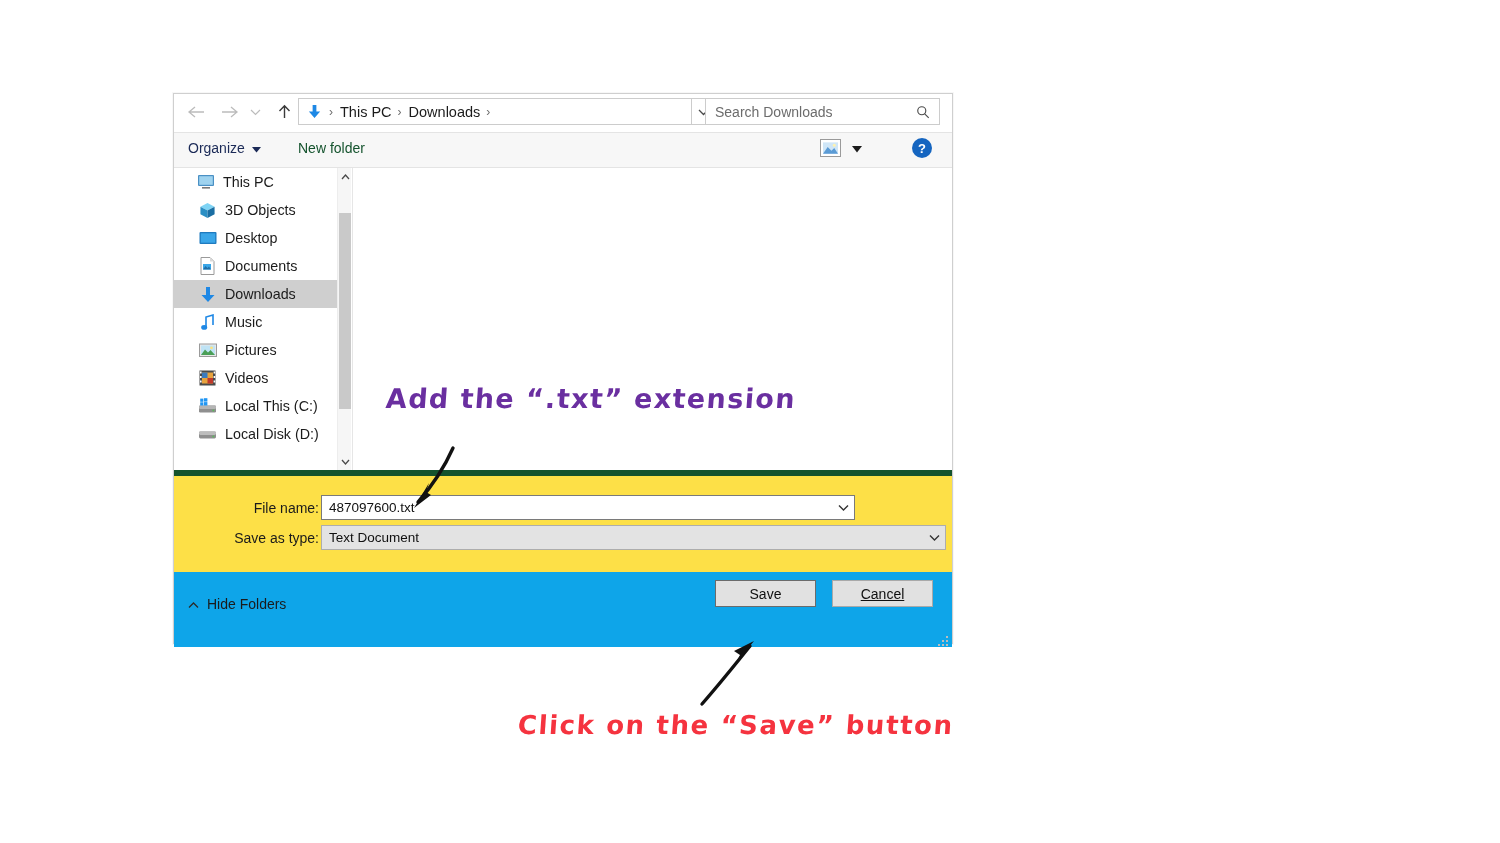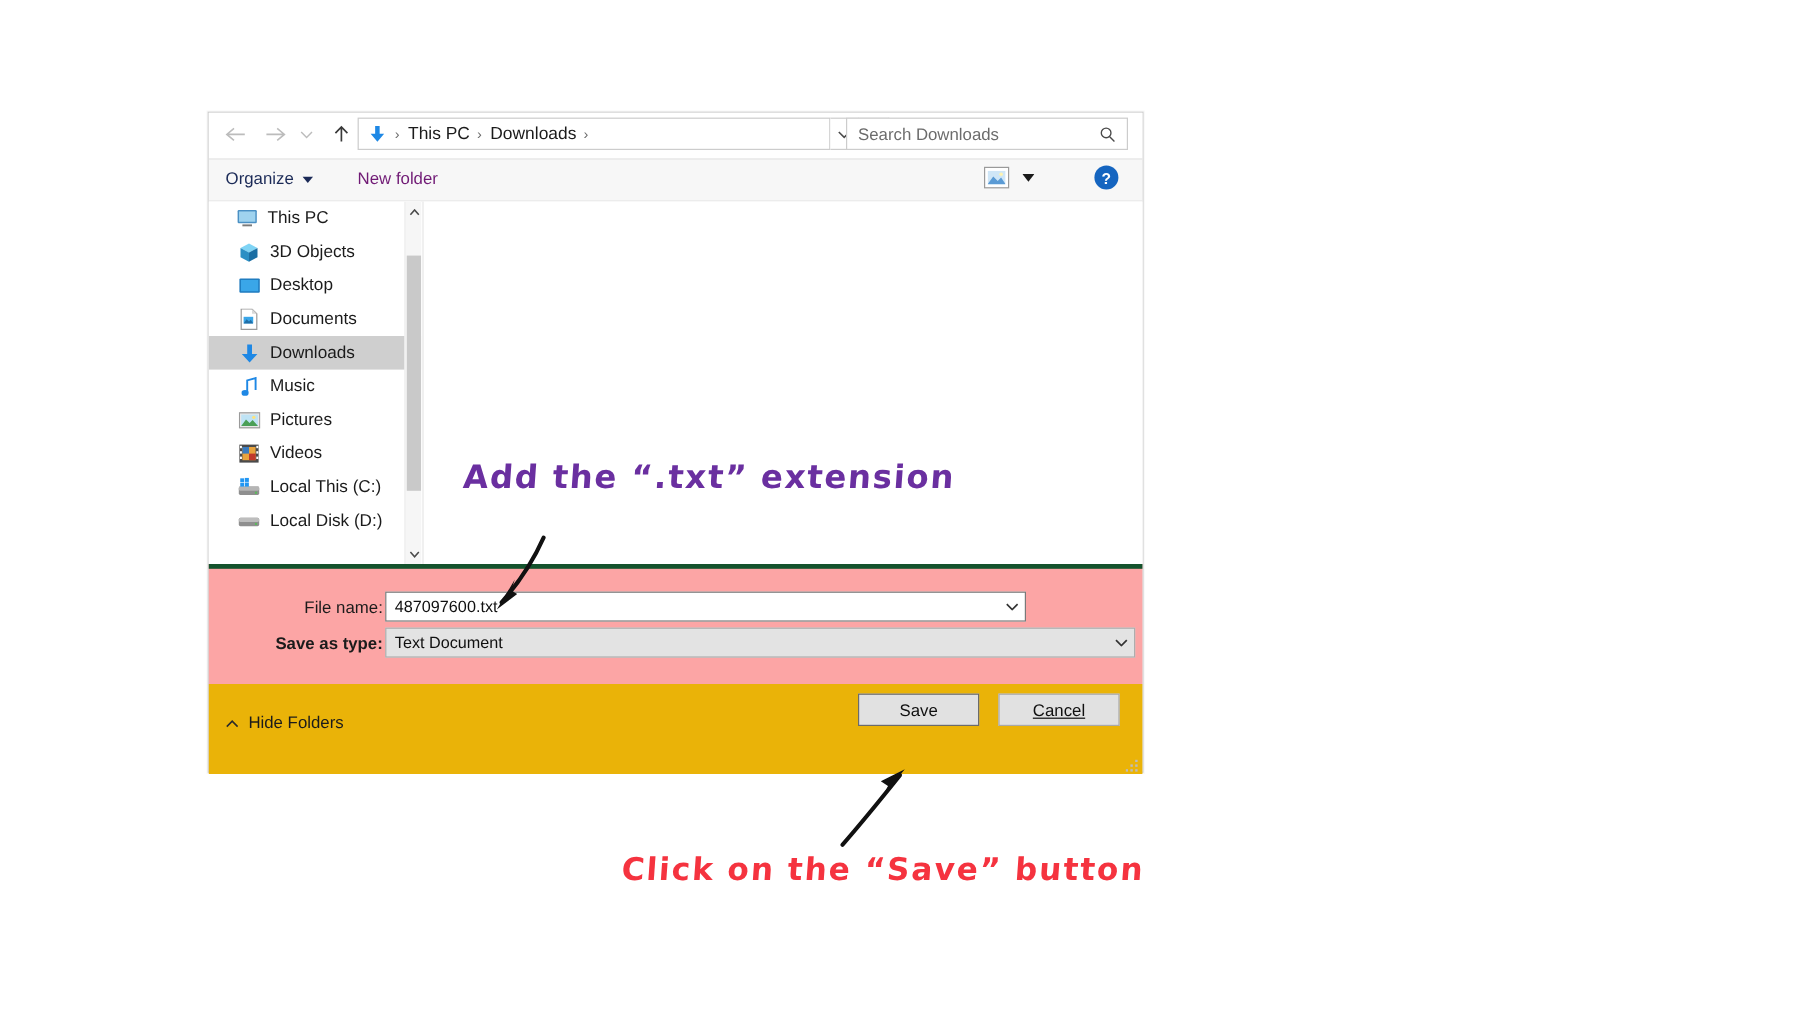--- a/index.html
+++ b/index.html
@@ -78,21 +78,21 @@
   
   .cmdbar{
     position:relative;height:34px;background:#f7f7f7;
     border-top:1px solid #e4e4e4;border-bottom:1px solid #e4e4e4;text-align:center;
   }
   .cmd-organize{
     position:absolute;left:14px;top:7px;font-size:14px;color:#1b2a57;
     display:flex;align-items:center;gap:7px;
   }
   .cmd-newfolder{
-    position:absolute;left:124px;top:7px;font-size:14px;color:#701a75;
+    position:absolute;left:124px;top:7px;font-size:14px;color:#14532d;
   }
   .cmd-view{
     position:absolute;right:90px;top:6px;display:flex;align-items:center;gap:11px;
   }
   .view-thumb{
     width:19px;height:16px;border:1px solid #9a9a9a;background:#fff;
     display:flex;align-items:center;justify-content:center;
   }
   .cmd-help{
     position:absolute;right:20px;top:5px;width:20px;height:20px;border-radius:50%;
@@ -128,43 +128,43 @@
   .navscroll .thumb{
     position:absolute;left:1px;top:45px;width:12px;height:196px;background:#c9c9c9;
   }
   .listpane{
     position:absolute;left:178px;top:0;right:0;height:302px;background:#ffffff;
     border-left:1px solid #e6e6e6;
   }
 
   
   .formarea{
-    position:relative;height:96px;background:#fca5a5;border-top:4px solid #14532d;
+    position:relative;height:96px;background:#fde047;border-top:6px solid #14532d;
   }
   .frm-label{
     position:absolute;font-size:14px;color:#1b1b1b;text-align:right;width:130px;
   }
   .lbl-filename{left:15px;top:24px;}
-  .lbl-savetype{left:15px;top:54px;font-weight:bold;}
+  .lbl-savetype{left:15px;top:54px;}
   .frm-input{
     position:absolute;left:147px;top:19px;width:534px;height:25px;
     background:#ffffff;border:1px solid #7a7a7a;box-sizing:border-box;
     display:flex;align-items:center;
   }
   .frm-combo{
     position:absolute;left:147px;top:49px;width:625px;height:25px;
     background:#e3e3e3;border:1px solid #adadad;box-sizing:border-box;
     display:flex;align-items:center;
   }
   .frm-val{font-size:13.5px;color:#101010;margin-left:7px;flex:1;}
   .frm-chev{width:22px;display:flex;align-items:center;justify-content:center;color:#333;}
 
   
   .footer{
-    position:relative;height:75px;background:#eab308;
+    position:relative;height:75px;background:#0ea5e9;
   }
   .hide-folders{
     position:absolute;left:14px;top:24px;display:flex;align-items:center;gap:8px;
     font-size:14px;color:#1b1b1b;
   }
   .btn{
     position:absolute;top:8px;height:27px;width:101px;
     background:#e1e1e1;border:1px solid #a9a9a9;box-sizing:border-box;
     display:flex;align-items:center;justify-content:center;
     font-size:14px;color:#101010;text-align:center;

